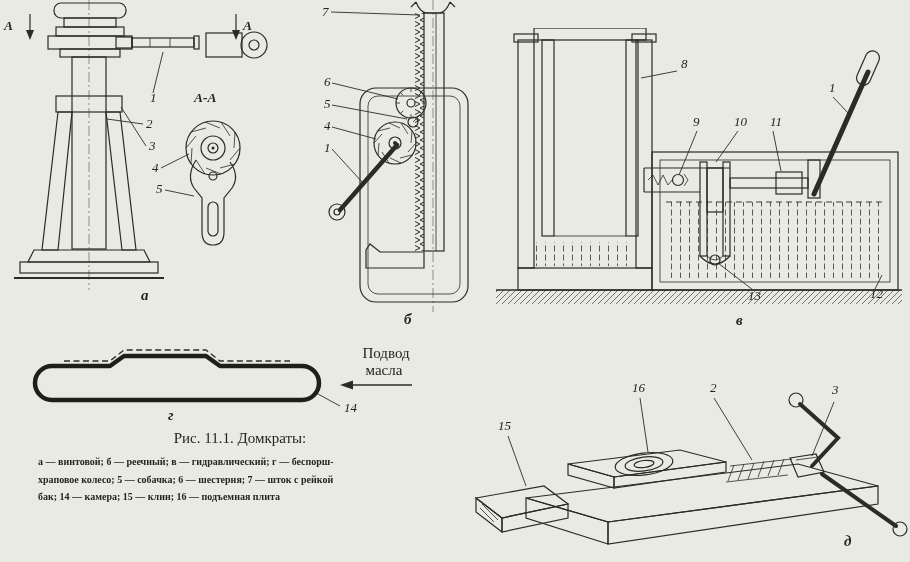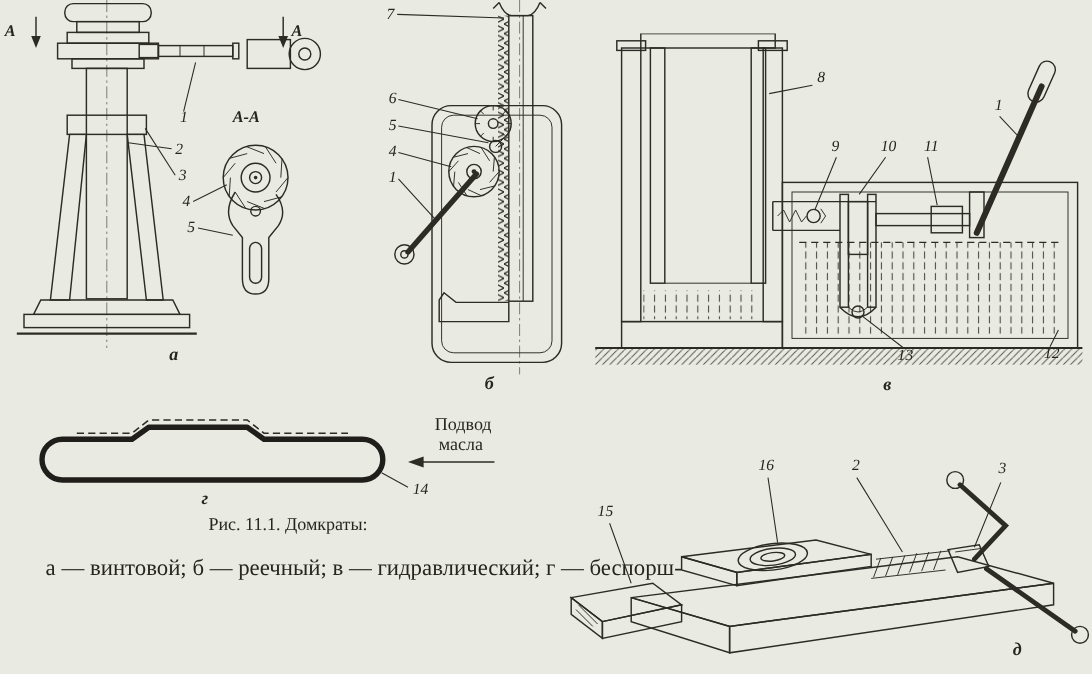--- a/index.html
+++ b/index.html
@@ -10,22 +10,22 @@
   svg text{font-family:"Liberation Serif",serif;fill:#26251f;}
   .co{font:italic 13px "Liberation Serif",serif;}
   .fl{font:italic 700 15px "Liberation Serif",serif;}
   .sec{font:italic 700 13.5px "Liberation Serif",serif;}
   .ann{font:400 15px "Liberation Serif",serif;}
   .ink{stroke:#2c2b26;fill:none;stroke-width:1.2;}
   .thin{stroke:#2c2b26;fill:none;stroke-width:0.8;}
   .lead{stroke:#2c2b26;fill:none;stroke-width:0.9;}
   .cl{stroke:#6a695f;fill:none;stroke-width:0.7;stroke-dasharray:10 3 2 3;}
   #caption{position:absolute;left:38px;top:430px;width:404px;color:#26251f;}
-  #caption .t{text-align:center;font-size:15px;margin-bottom:18px;}
-  #caption .l{font-size:19px;line-height:17.6px;white-space:nowrap;}
+  #caption .t{text-align:center;font-size:15px;margin-bottom:6px;}
+  #caption .l{font-size:10px;line-height:17.6px;white-space:nowrap;font-weight:bold;}
 </style>
 </head>
 <body>
 
 <div id="page">
 
   <svg class="fig" style="left:0;top:0" width="272" height="312" viewBox="0 0 272 312">
     <defs>
       <pattern id="aH" width="6" height="6" patternUnits="userSpaceOnUse">
         <path d="M0,6 L6,0" stroke="#55544c" stroke-width="0.8"></path>
@@ -288,15 +288,17 @@
       <text class="co" x="364" y="14">3</text>
       <text class="co" x="30" y="50">15</text>
     </g>
 
     <text class="fl" x="376" y="166">д</text>
   </svg>
 
   <div id="caption">
     <div class="t">Рис. 11.1. Домкраты:</div>
     <div class="l">а — винтовой; б — реечный; в — гидравлический; г — беспорш-</div>
+    <div class="l">храповое колесо; 5 — собачка; 6 — шестерня; 7 — шток с рейкой</div>
+    <div class="l">бак; 14 — камера; 15 — клин; 16 — подъемная плита</div>
   </div>
 
 </div>
 
 </body></html>

